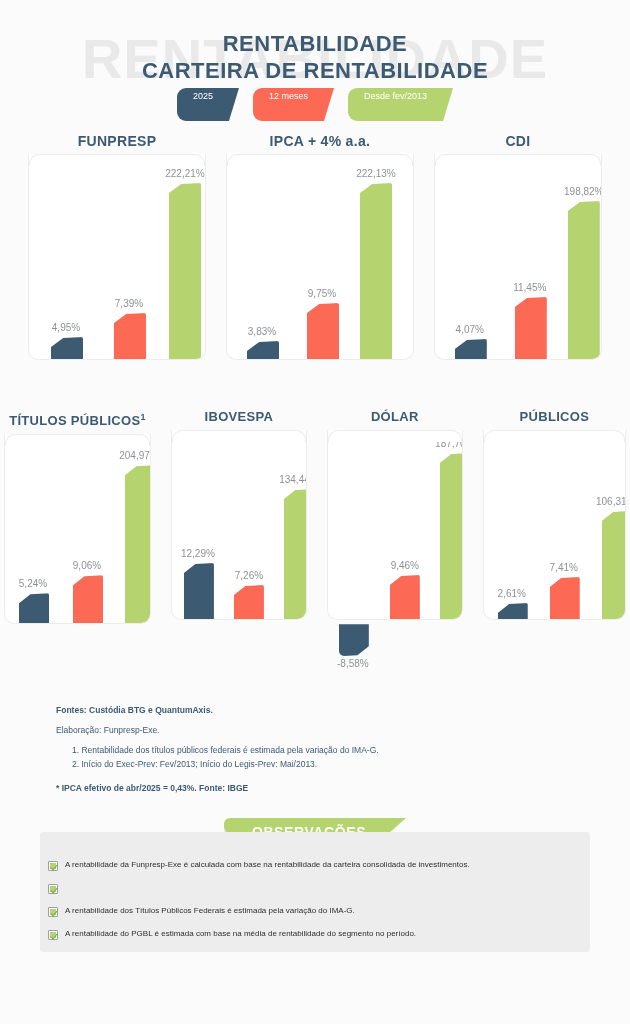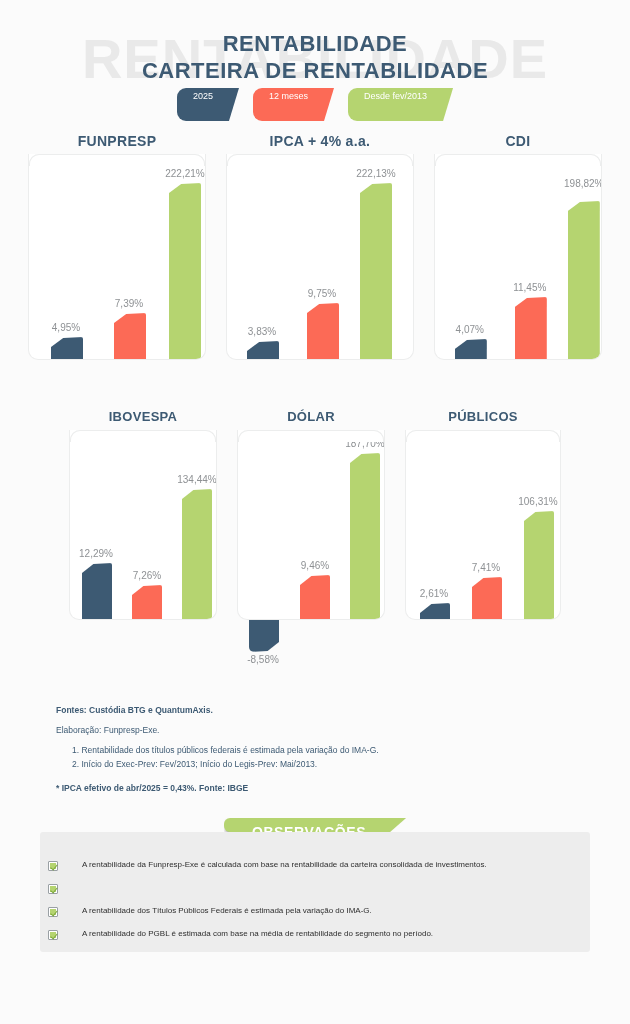--- a/index.html
+++ b/index.html
@@ -115,21 +115,21 @@
   .obs-ribbon {
     position: relative; height: 14px; line-height: 29px;
     padding: 0 40px 0 28px;
     background: #b5d470; color: #ffffff;
     font-size: 14px; font-weight: bold; letter-spacing: .6px;
     clip-path: polygon(0 0, 100% 0, calc(100% - 16px) 100%, 0 100%);
     border-radius: 6px 0 0 6px;
     filter: drop-shadow(2px 3px 2px rgba(0,0,0,.45));
   }
   .obs-list { position: absolute; left: 48px; top: 860px; width: 560px; }
-  .obs-item { display: flex; align-items: flex-start; gap: 24px; margin-bottom: 12px; }
+  .obs-item { display: flex; align-items: flex-start; gap: 7px; margin-bottom: 12px; }
   .cbox {
     flex: 0 0 auto; width: 10px; height: 10px; margin-top: 1px;
     border: 1px solid #9aa0a4; background: #ffffff; border-radius: 1px;
     position: relative;
   }
   .cbox::after {
     content: ""; position: absolute; left: 1px; top: 1px; width: 6px; height: 6px;
     background: #b5d470;
   }
   .cbox::before {
@@ -209,30 +209,50 @@
               <div class="shape"></div>
             </div>
           <div class="bar red" style="left:80px;  width:32px; height:62px;">
               <div class="shape"></div>
             </div>
           <div class="bar green" style="left:133px; width:32px; height:158px;">
               <div class="shape"></div>
             </div>
           <div class="bar-label" style="left:2px;   bottom:24px;  width:66px;">4,07%</div>
           <div class="bar-label" style="left:62px;  bottom:66px;  width:66px;margin-top:32px;">11,45%</div>
-          <div class="bar-label" style="left:115px; bottom:170px; width:68px;">198,82%</div>
+          <div class="bar-label" style="left:115px; bottom:162px; width:68px;">198,82%</div>
         </div>
         <div class="frame-top"></div>
       </div>
     </div>
 
   </div>
 
   <div class="row row2">
 
+    <div class="card" style="width:160px">
+      <div class="card-title"><span>TÍTULOS PÚBLICOS</span><sup>1</sup></div>
+      <div class="plot" style="height:190px">
+        <div class="bars">
+          <div class="bar navy" style="left:14px;  width:30px; height:30px;">
+              <div class="shape"></div>
+            </div>
+          <div class="bar red" style="left:68px;  width:30px; height:48px;">
+              <div class="shape"></div>
+            </div>
+          <div class="bar green" style="left:120px; width:30px; height:158px;">
+              <div class="shape"></div>
+            </div>
+          <div class="bar-label" style="left:-4px;  bottom:34px;  width:64px;">5,24%</div>
+          <div class="bar-label" style="left:50px;  bottom:52px;  width:64px;">9,06%</div>
+          <div class="bar-label" style="left:100px; bottom:162px; width:68px;">204,97%</div>
+        </div>
+        <div class="frame-top"></div>
+      </div>
+    </div>
 
     <div class="card" style="width:148px">
       <div class="card-title">IBOVESPA</div>
       <div class="plot" style="height:190px">
         <div class="bars">
           <div class="bar navy" style="left:12px;  width:30px; height:56px;">
               <div class="shape"></div>
             </div>
           <div class="bar red" style="left:62px;  width:30px; height:34px;">
               <div class="shape"></div>

